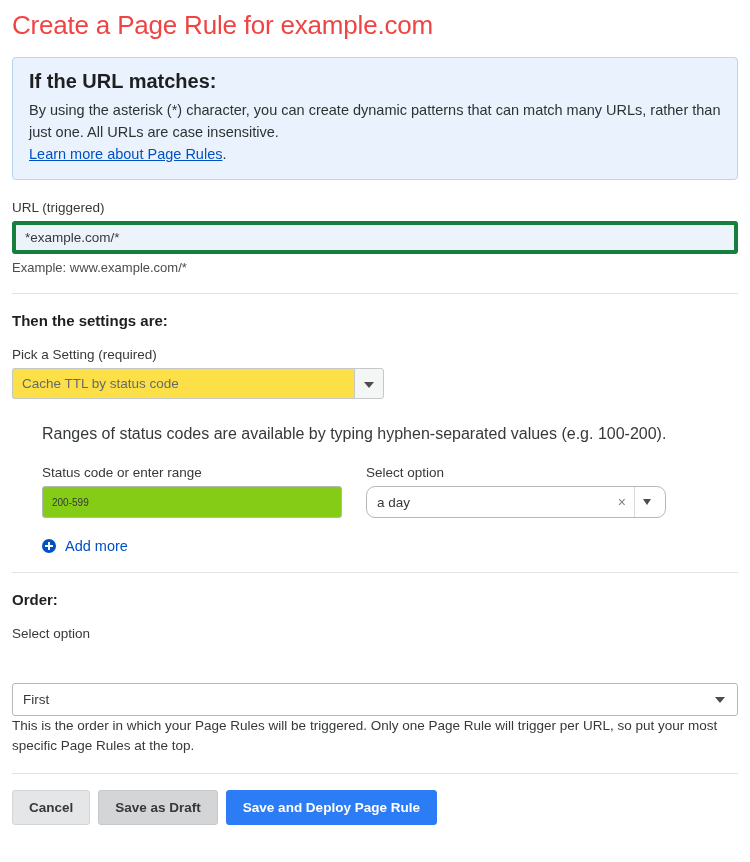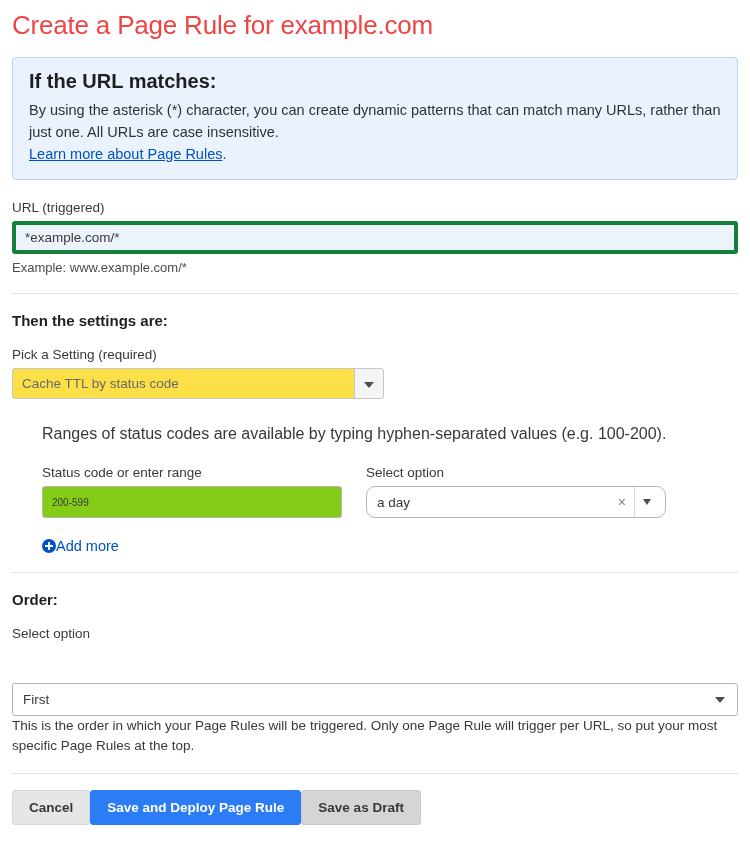--- a/index.html
+++ b/index.html
@@ -184,20 +184,21 @@
   .caret-small {
     width: 0; height: 0;
     border-left: 4.5px solid transparent;
     border-right: 4.5px solid transparent;
     border-top: 6px solid #4b4e4f;
   }
   .add-more {
     margin-top: 20px;
     display: flex;
     align-items: center;
+    gap: 9px;
     color: #0051c3;
     font-size: 14.5px;
   }
   .plus-circle {
     width: 14px; height: 14px;
     border-radius: 50%;
     background: #0051c3;
     position: relative;
     display: inline-block;
   }
@@ -244,21 +245,21 @@
     border-top: 6px solid #4b4e4f;
   }
   .order-help {
     font-size: 13.5px;
     line-height: 1.45;
     color: #36393a;
     margin-top: 0;
   }
   .footer {
     display: flex;
-    gap: 0;
+    gap: 8px;
     margin-top: 16px;
   }
   .btn {
     border-radius: 3px;
     font-size: 13.5px;
     font-weight: bold;
     padding: 9px 16px;
     border: 1px solid transparent;
   }
   .btn-cancel {
@@ -342,17 +343,17 @@
   <div class="order-select">
     <span>First</span>
     <span class="order-caret"></span>
   </div>
   <div class="order-help">This is the order in which your Page Rules will be triggered. Only one Page Rule will trigger per URL, so put your most specific Page Rules at the top.</div>
 
   <hr class="divider">
 
   <div class="footer">
     <div class="btn btn-cancel">Cancel</div>
+    <div class="btn btn-draft">Save as Draft</div>
     <div class="btn btn-primary">Save and Deploy Page Rule</div>
-    <div class="btn btn-draft">Save as Draft</div>
   </div>
 
 </div>
 
 </body></html>

